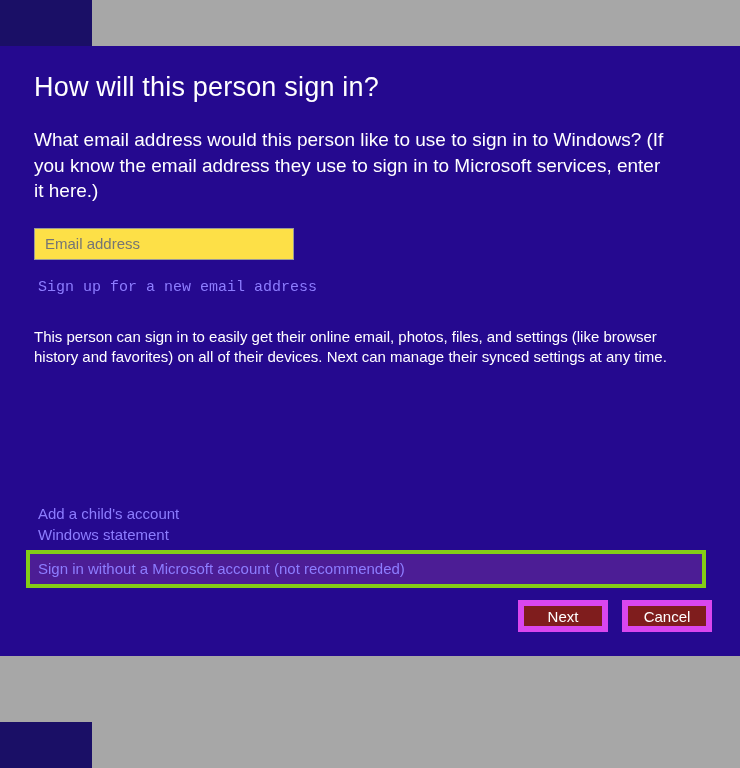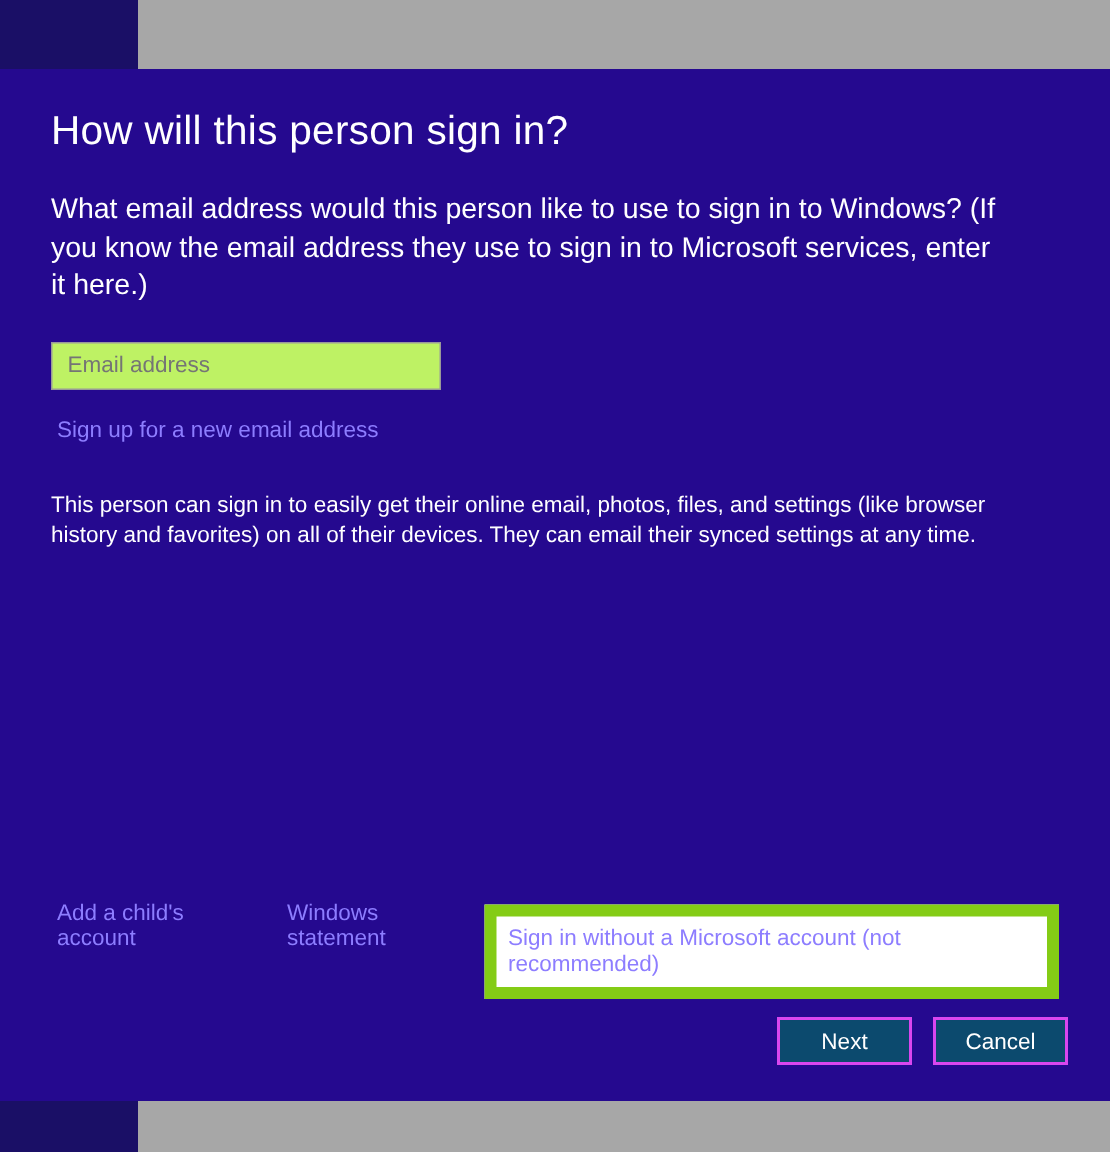--- a/index.html
+++ b/index.html
@@ -17,21 +17,21 @@
       bottom: 0; left: 0;
       width: 92px; height: 46px;
       background: #1a0f66;
     }
 
     .dialog {
       position: absolute;
       top: 46px;
       left: 0;
       right: 0;
-      height: 688px;
+      height: 610px;
       background: #25098f;
       color: #ffffff;
       padding: 26px 34px 0 34px;
     }
 
     .title {
       font-size: 27px;
       font-weight: 300;
       letter-spacing: 0.2px;
       margin-bottom: 24px;
@@ -41,80 +41,80 @@
       font-size: 19px;
       line-height: 1.35;
       font-weight: 400;
       margin-bottom: 24px;
       max-width: 640px;
     }
 
     .email-input {
       width: 260px;
       height: 32px;
-      background: #bef264;
+      background: #fde047;
       border: 1px solid #999;
       color: #777;
       font-size: 15px;
       padding: 0 10px;
       display: flex;
       align-items: center;
       outline: none;
       font-family: inherit;
     }
 
     .link {
       color: #8d7dff;
       font-size: 15px;
       display: inline-block;
       cursor: pointer;
       font-weight: 400;
     }
-    .link-row1 { margin: 18px 0 0 4px; }
+    .link-row1 { margin: 18px 0 0 4px; font-family: Liberation Mono, monospace; }
 
     .desc2 {
       font-size: 15px;
       line-height: 1.35;
       margin-top: 31px;
       max-width: 660px;
     }
 
     .bottom-links {
       position: absolute;
       left: 34px;
       bottom: 68px;
       right: 34px;
       display: flex;
-      flex-direction: row;
-      gap: 14px;
+      flex-direction: column;
+      gap: 4px;
     }
     .bottom-links .link { margin-left: 4px; }
 
     .highlight-box {
       display: inline-block;
-      border: 8px solid #84cc16;
-      background: #ffffff;
+      border: 4px solid #84cc16;
+      background: #4c1d95;
       padding: 6px 8px;
       margin-left: -8px;
       margin-top: 3px;
     }
     .highlight-box .link { margin-left: 0; }
 
     .buttons {
       position: absolute;
       right: 28px;
       bottom: 24px;
       display: flex;
       gap: 14px;
     }
     .btn {
       width: 90px;
       height: 32px;
-      background: #0c4a6e;
-      border: 2px solid #d946ef;
+      background: #7f1d1d;
+      border: 6px solid #d946ef;
       color: #ffffff;
       font-size: 15px;
       font-family: inherit;
       cursor: pointer;
       display: flex;
       align-items: center;
       justify-content: center;
     }
   </style>
 </head>
@@ -128,21 +128,21 @@
   <h1 class="title">How will this person sign in?</h1>
 
   <p class="desc">What email address would this person like to use to sign in to Windows? (If you know the email address they use to sign in to Microsoft services, enter it here.)</p>
 
   <input type="text" class="email-input" placeholder="Email address" style="">
 
   <div class="link-row1">
     <span class="link">Sign up for a new email address</span>
   </div>
 
-  <p class="desc2">This person can sign in to easily get their online email, photos, files, and settings (like browser history and favorites) on all of their devices. They can email their synced settings at any time.</p>
+  <p class="desc2">This person can sign in to easily get their online email, photos, files, and settings (like browser history and favorites) on all of their devices. Next can manage their synced settings at any time.</p>
 
   <div class="bottom-links">
     <span class="link">Add a child's account</span>
     <span class="link">Windows statement</span>
     <div class="highlight-box">
       <span class="link">Sign in without a Microsoft account (not recommended)</span>
     </div>
   </div>
 
   <div class="buttons">

